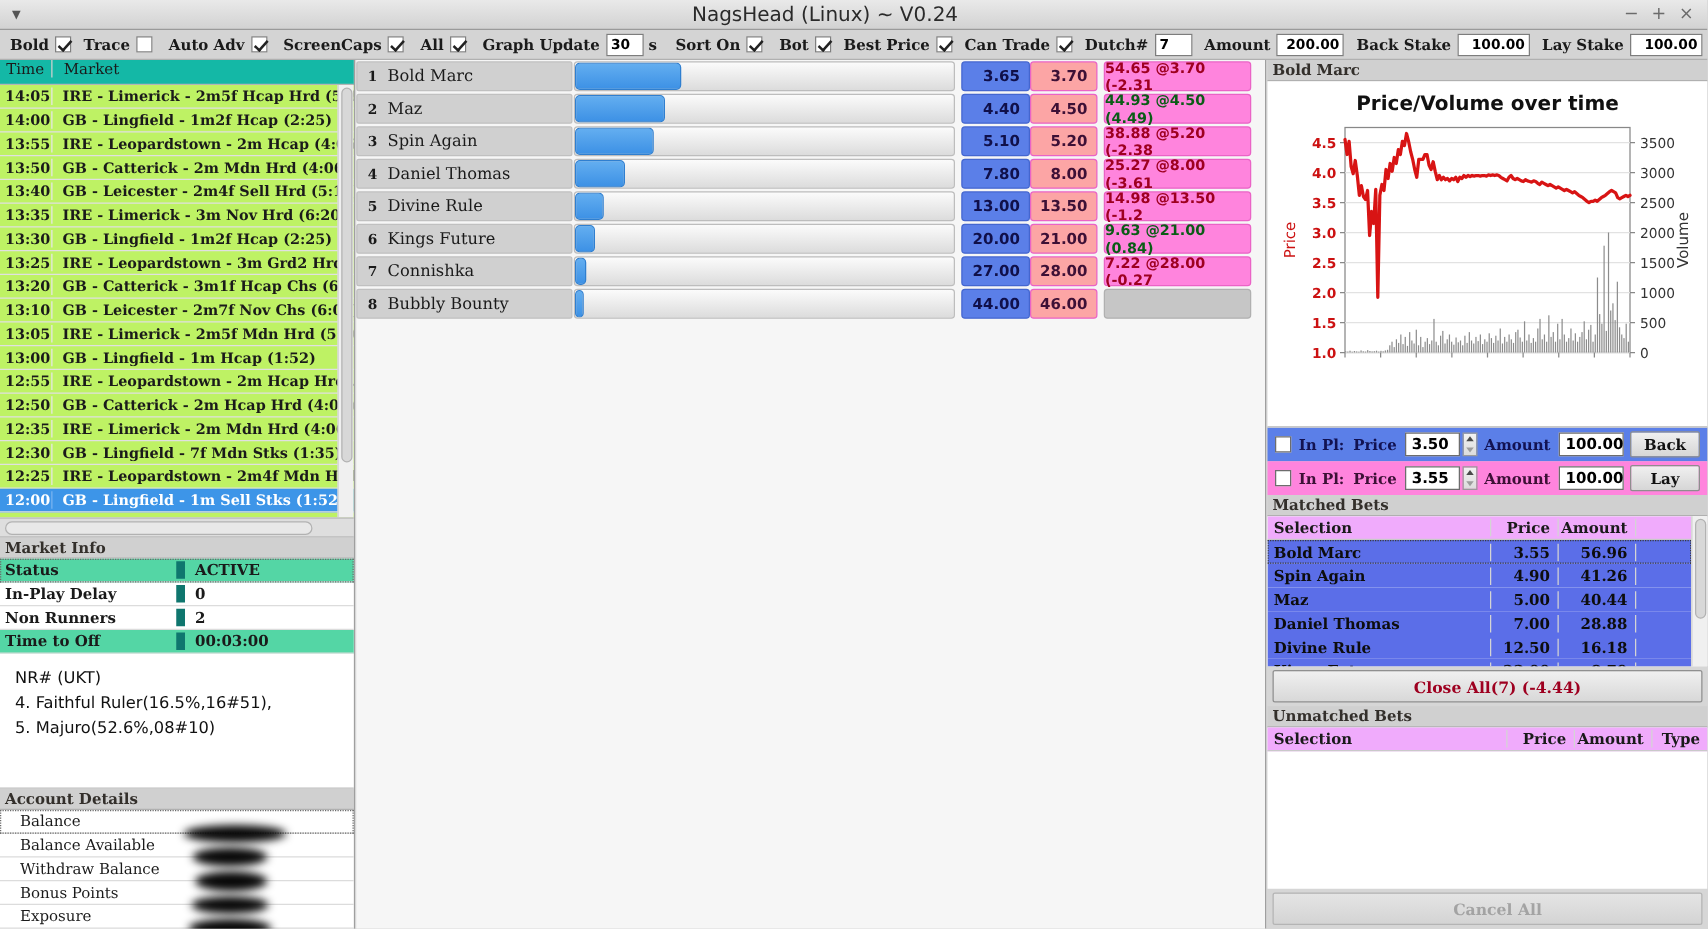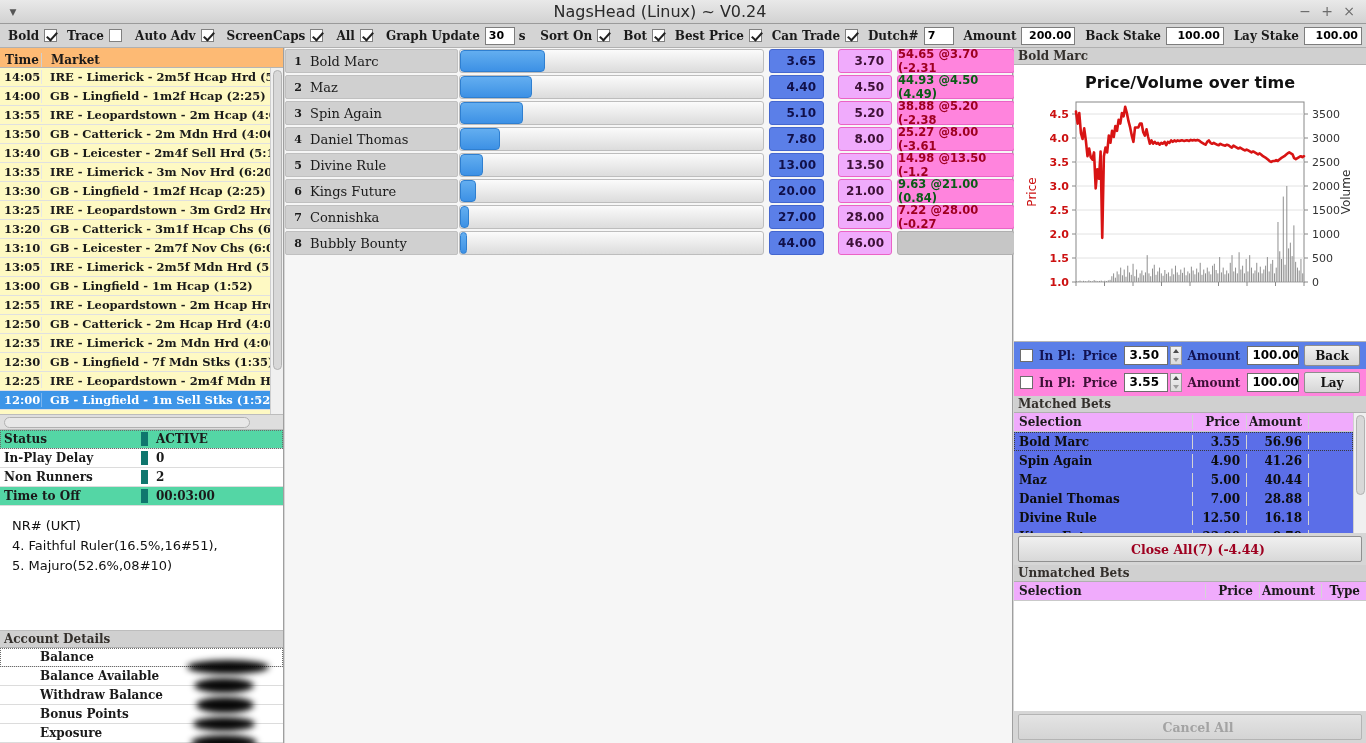--- a/index.html
+++ b/index.html
@@ -67,27 +67,27 @@
   .sp { width: 14px; }
   .sp-lg { width: 22px; }
 
   
   .left {
     position: absolute; left: 0; top: 48px; width: 284px; height: 695px;
     background: #d6d6d6; border-right: 1px solid #9f9f9f;
     display: flex; flex-direction: column;
   }
   .mk-head {
-    height: 20px; background: #fdba74; border-bottom: 1px solid #b5b5b5;
-    display: flex; align-items: flex-end; font-weight: bold;
+    height: 20px; background: #14b8a6; border-bottom: 1px solid #b5b5b5;
+    display: flex; align-items: flex-start; font-weight: normal;
   }
   .mk-head .c-time { width: 41px; padding-left: 5px; }
   .mk-head .c-mkt { flex: 1; padding-left: 9px; border-left: 1px solid #cfcfcf; }
   .mk-list {
-    height: 346px; background: #fef9c3; overflow: hidden; position: relative;
+    height: 346px; background: #bef264; overflow: hidden; position: relative;
   }
   .mk-row {
     height: 19px; display: flex; align-items: center;
     border-bottom: 1px solid #e0e0e0; font-weight: bold; font-size: 11.5px;
   }
   .mk-row.sel { background: #3d95e8; color: #fff; }
   .mk-row .c-time { width: 41px; padding-left: 4px; flex: none; }
   .mk-row .c-mkt {
     flex: 1; padding-left: 8px; border-left: 1px solid #e6e6e6;
     white-space: nowrap; overflow: hidden;
@@ -123,21 +123,21 @@
     flex: 1; background: #fff; padding: 10px 0 0 12px;
     font-family: "DejaVu Sans", sans-serif; font-size: 13px; line-height: 1.55;
     color: #111; border-bottom: 1px solid #bdbdbd;
   }
   .acct-tbl { background: #fff; }
   .acct-row {
     height: 19px; display: flex; align-items: center;
     border-bottom: 1px solid #dcdcdc; position: relative;
   }
   .acct-row.first { outline: 1px dotted #6b6b6b; outline-offset: -1px; }
-  .acct-k { width: 141px; padding-left: 0; font-weight: bold; flex: none; margin-left: 40px; }
+  .acct-k { width: 141px; padding-left: 16px; font-weight: normal; flex: none; }
   .acct-v { flex: 1; border-left: 1px solid #e2e2e2; position: relative; }
   .redact {
     position: absolute; background: #080808; border-radius: 50%;
     filter: blur(3.2px);
   }
 
   
   .center {
     position: absolute; left: 285px; top: 48px; width: 728px; height: 695px;
     background: #f6f6f6; border-right: 1px solid #9f9f9f;
@@ -161,21 +161,21 @@
     position: absolute; left: 0; top: 0; height: 100%;
     background: linear-gradient(#63aef0, #3d91e5);
     border: 1px solid #2f7fd0; border-radius: 4px;
   }
   .pricecell {
     height: 24px; border-radius: 3px; display: flex; align-items: center;
     justify-content: flex-end; padding-right: 7px; font-weight: bold;
     font-size: 12px; flex: none; font-family: "DejaVu Sans", sans-serif;
   }
   .pc-back { width: 55px; margin-left: 5px; background: #5b7fe8; border: 1px solid #4466cf; color: #10104a; }
-  .pc-lay  { width: 54px; margin-left: 14px; background: #f0abfc; border: 1px solid #ea63c6; color: #3d1036; }
+  .pc-lay  { width: 54px; margin-left: 0; background: #fca5a5; border: 1px solid #ea63c6; color: #3d1036; }
   .pc-pl {
     width: 118px; margin-left: 5px; background: #ff84dd; border: 1px solid #ea63c6;
     justify-content: center; padding-right: 0; font-size: 11.5px;
   }
   .pc-pl.empty { background: #c6c6c6; border-color: #b0b0b0; }
   .pl-neg { color: #9e0020; }
   .pl-pos { color: #0a5c16; }
 
   
   .right {
@@ -409,20 +409,21 @@
           <div class="c-mkt">GB - Lingfield - 1m Sell Stks (1:52)</div>
         </div>
     <div class="vscroll">
         <div class="thumb"></div>
       </div>
       </div>
     <div class="hscroll">
       <div class="thumb"></div>
     </div>
 
+    <div class="panel-cap">Market Info</div>
     <div class="info-tbl" id="market-info-table">
         <div class="info-row hl first">
           <div class="info-k">Status</div>
           <div class="info-v">ACTIVE</div>
         </div>
         <div class="info-row">
           <div class="info-k">In-Play Delay</div>
           <div class="info-v">0</div>
         </div>
         <div class="info-row">

